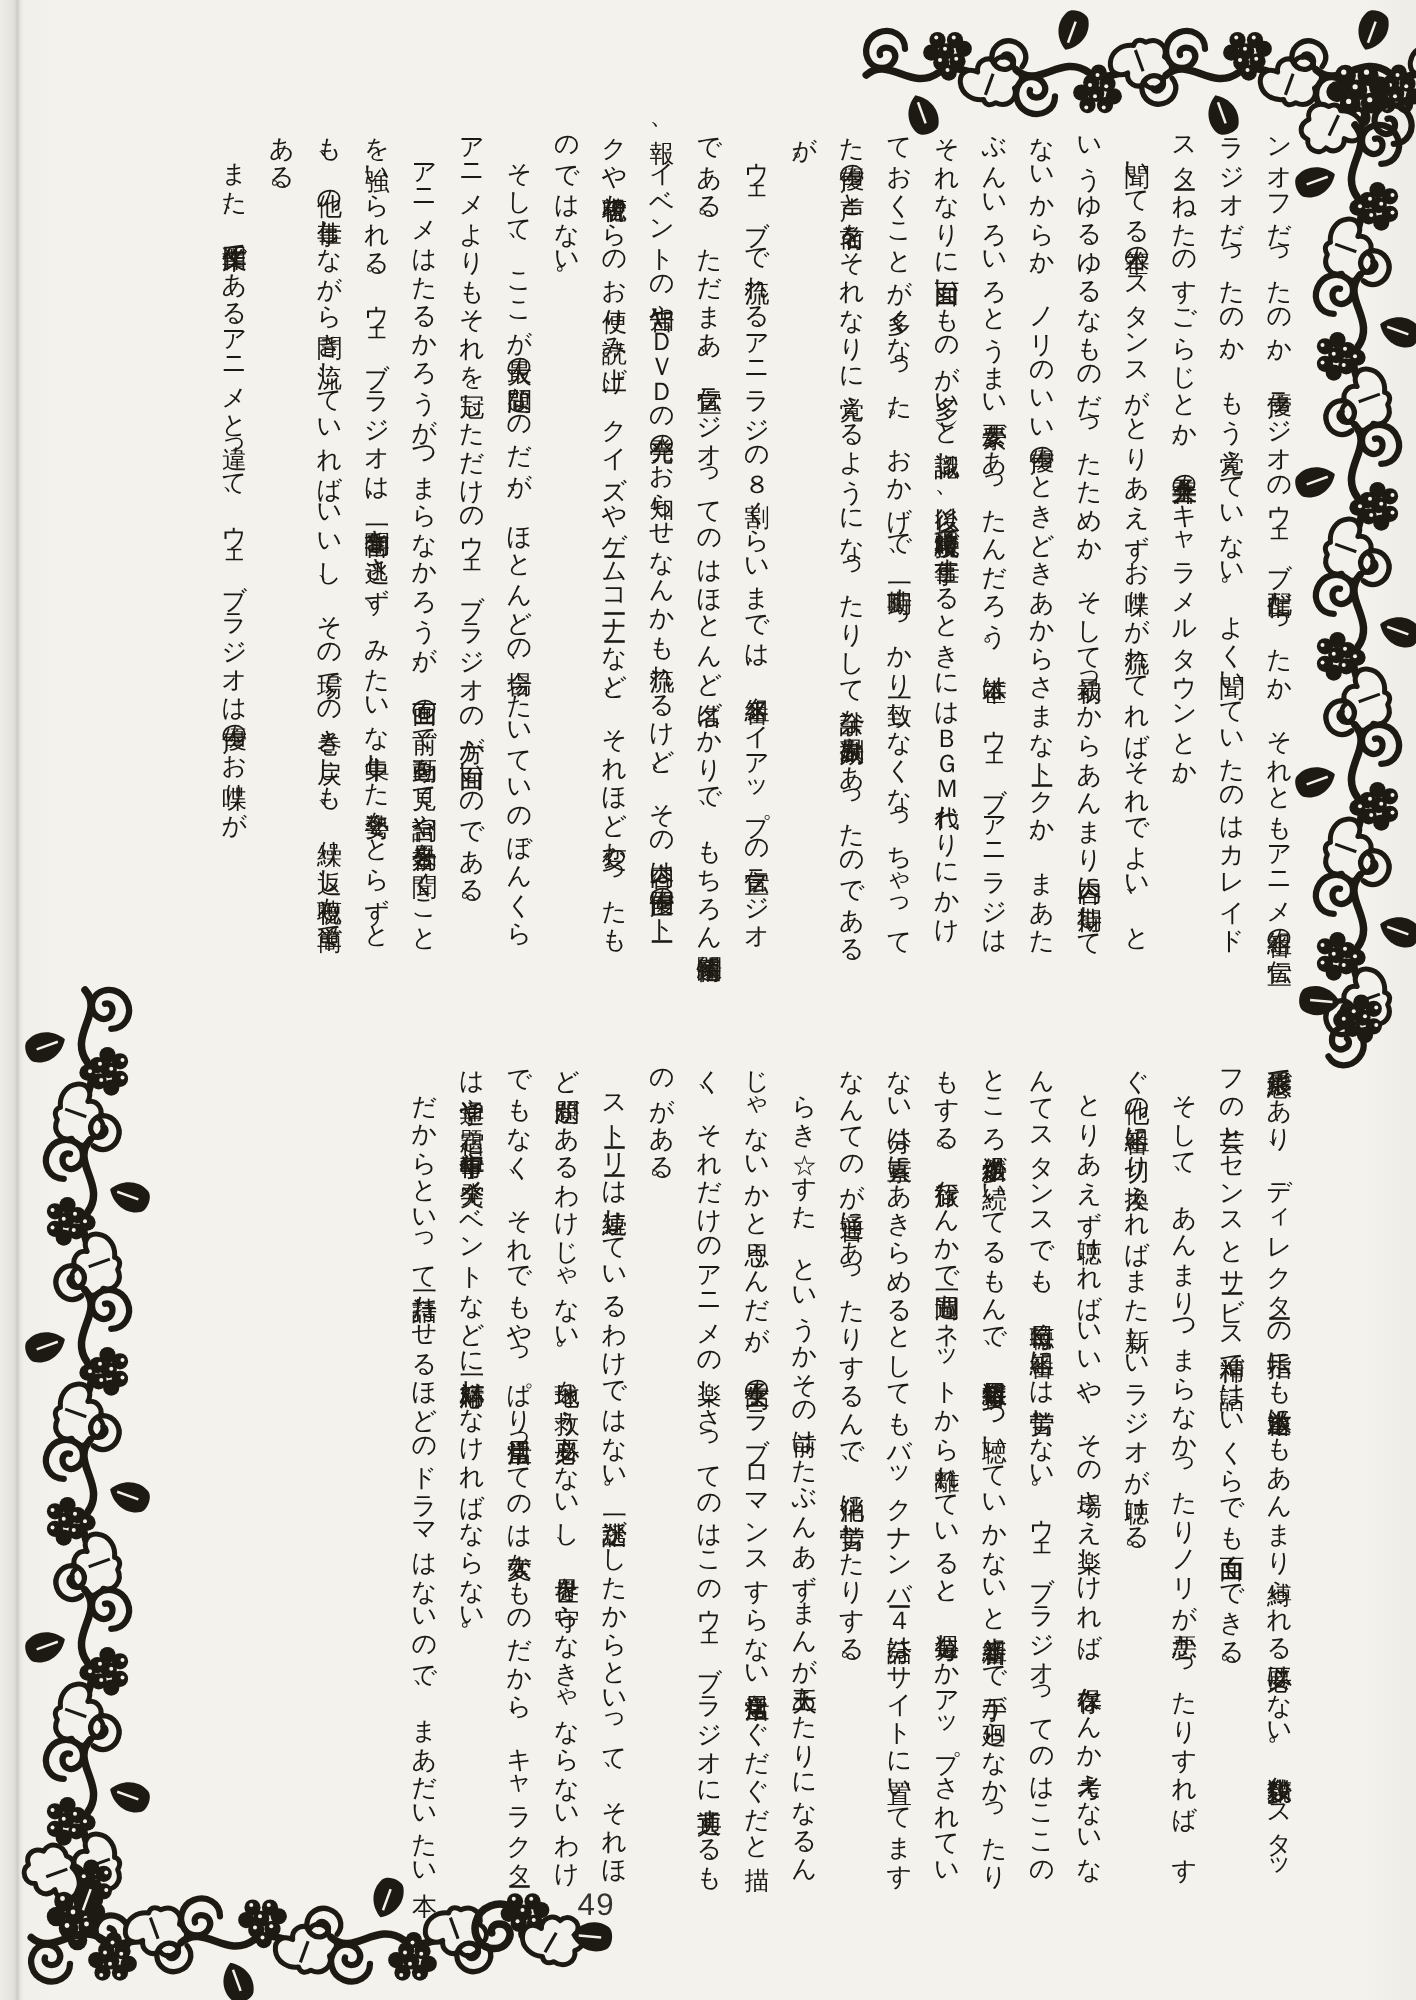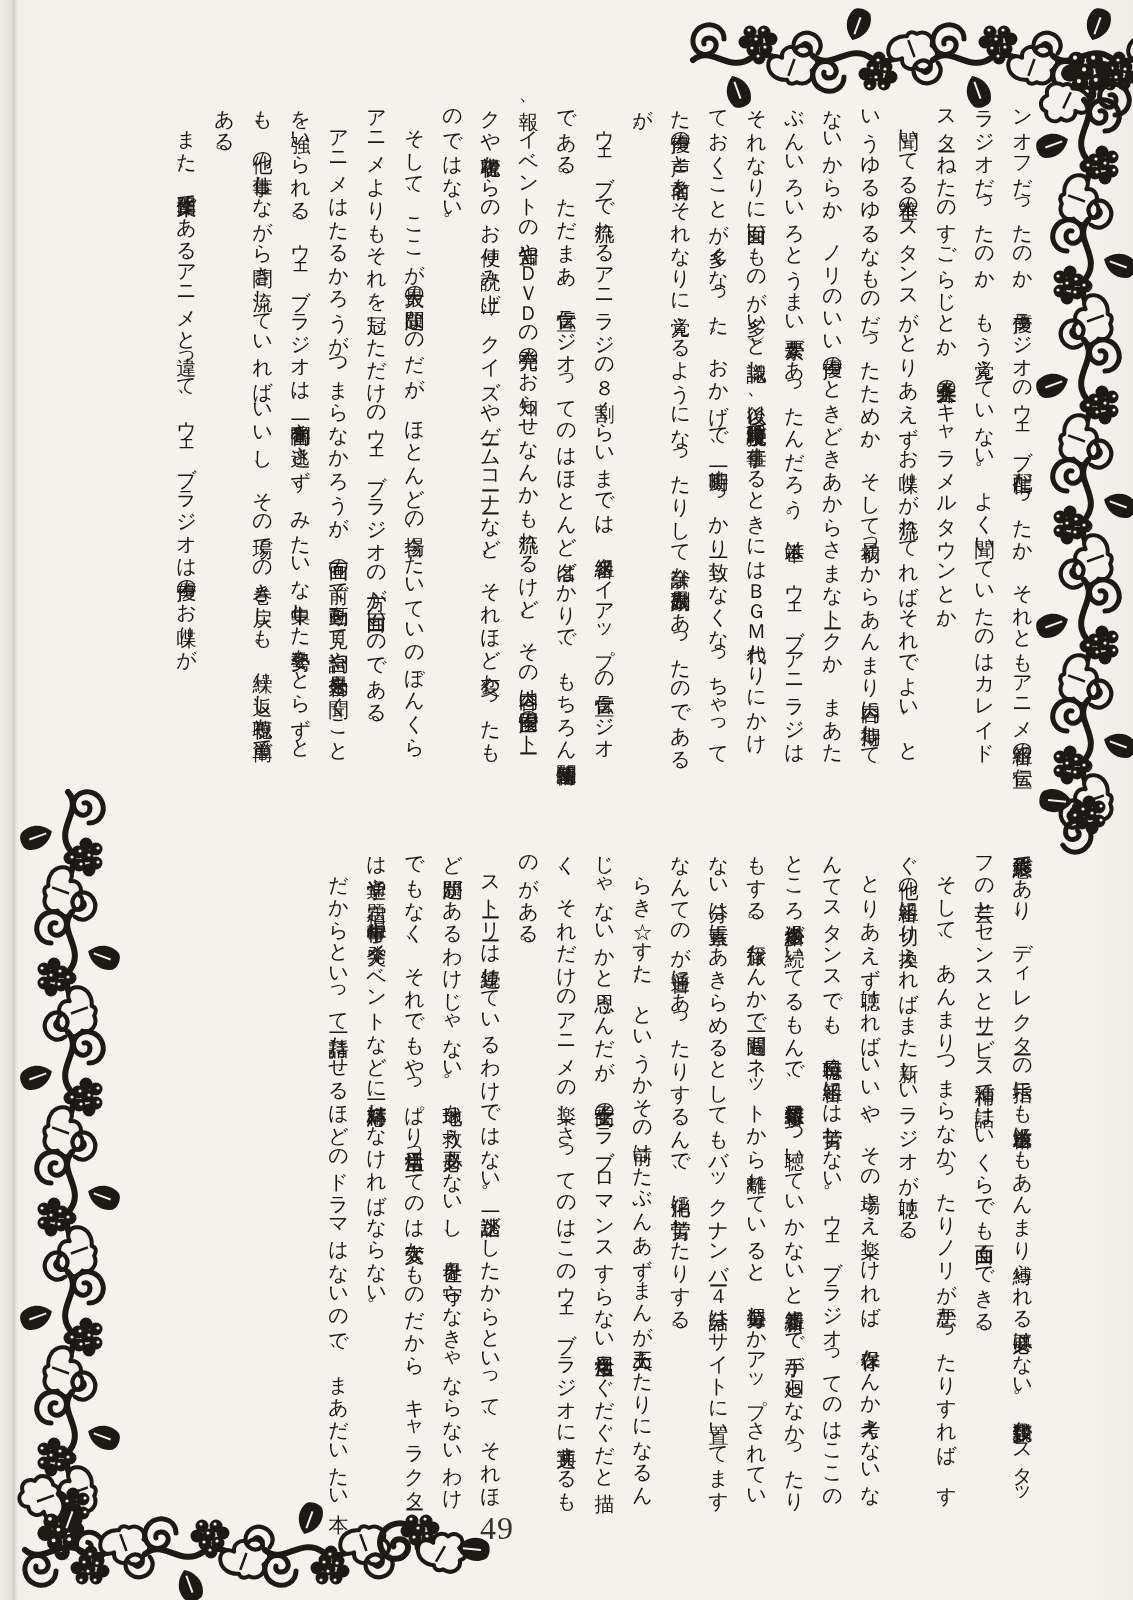--- a/index.html
+++ b/index.html
@@ -58,24 +58,24 @@
     height: 664px;
   }
   #bottom-block {
     left: 52px;
     top: 842px;
     width: 990px;
     height: 662px;
   }
   .pageno {
     position: absolute;
-    left: 480px;
+    left: 462px;
     top: 1510px;
-    font-family: Liberation Serif, serif;
-    font-size: 32px;
+    font-family: Liberation Sans, sans-serif;
+    font-size: 25px;
     font-weight: 500;
     color: #35332e;
     letter-spacing: 1px;
   }
 </style>
 </head>
 <body>
 
 <div class="page">
 

